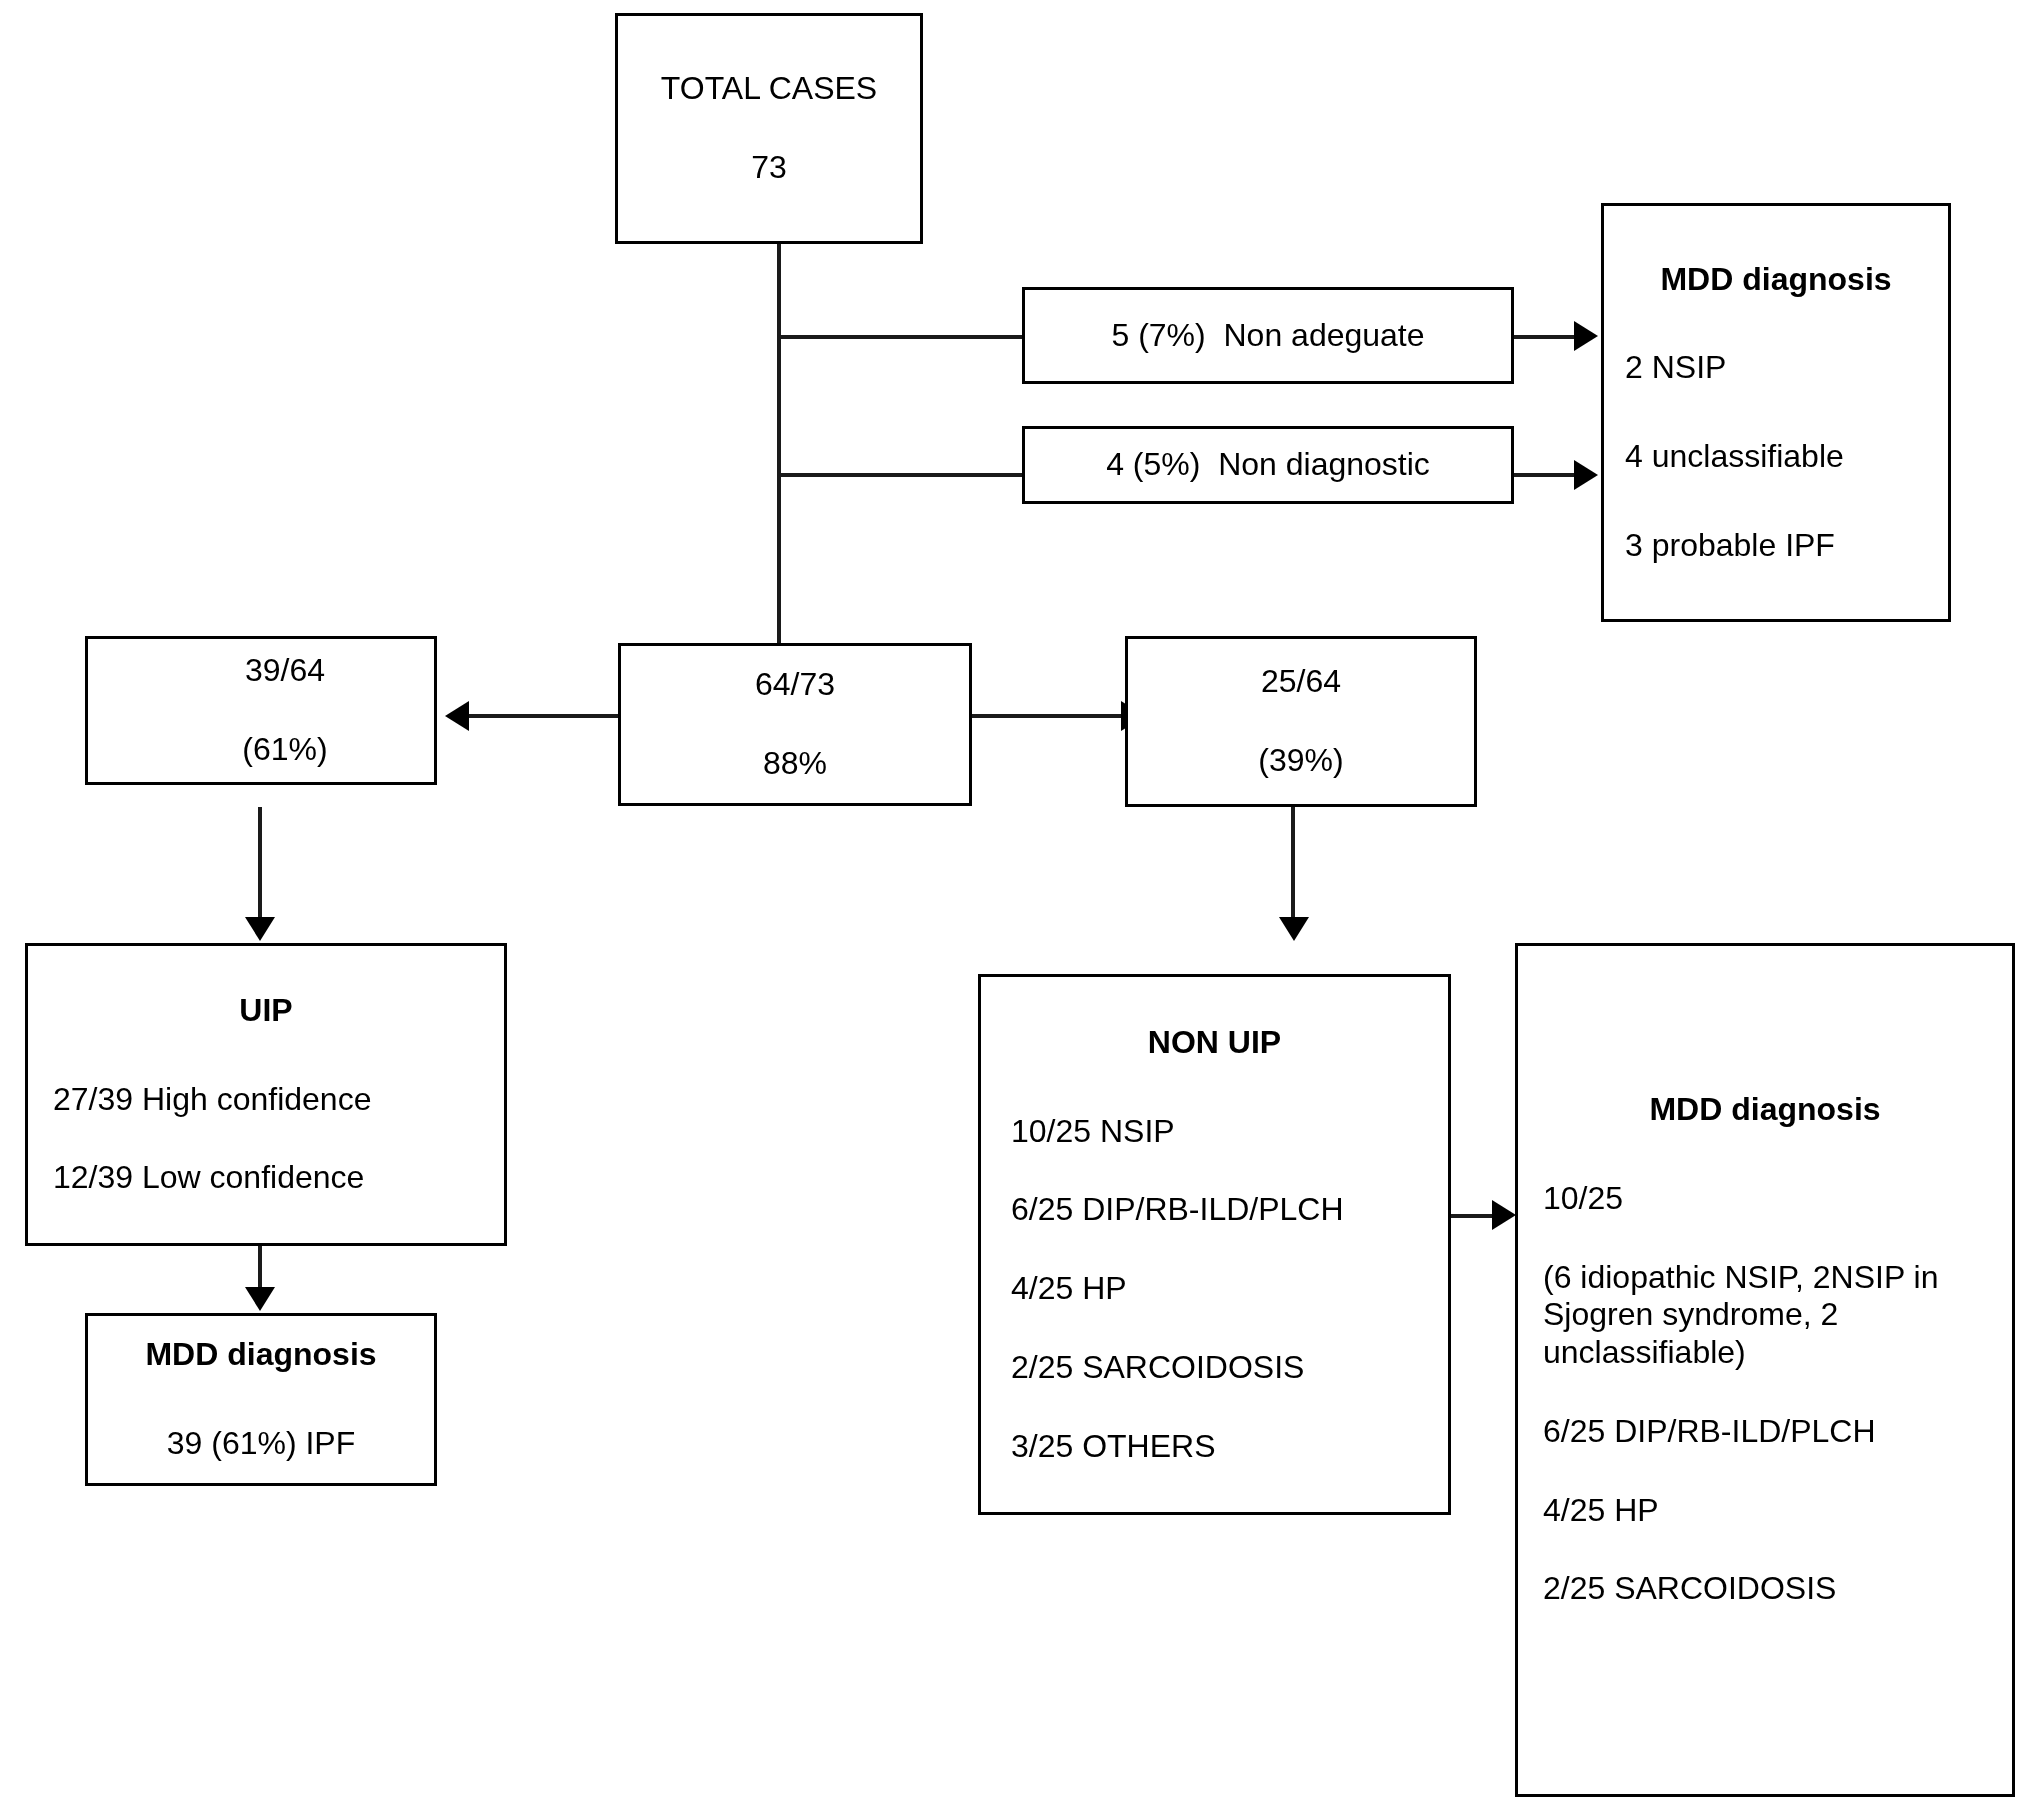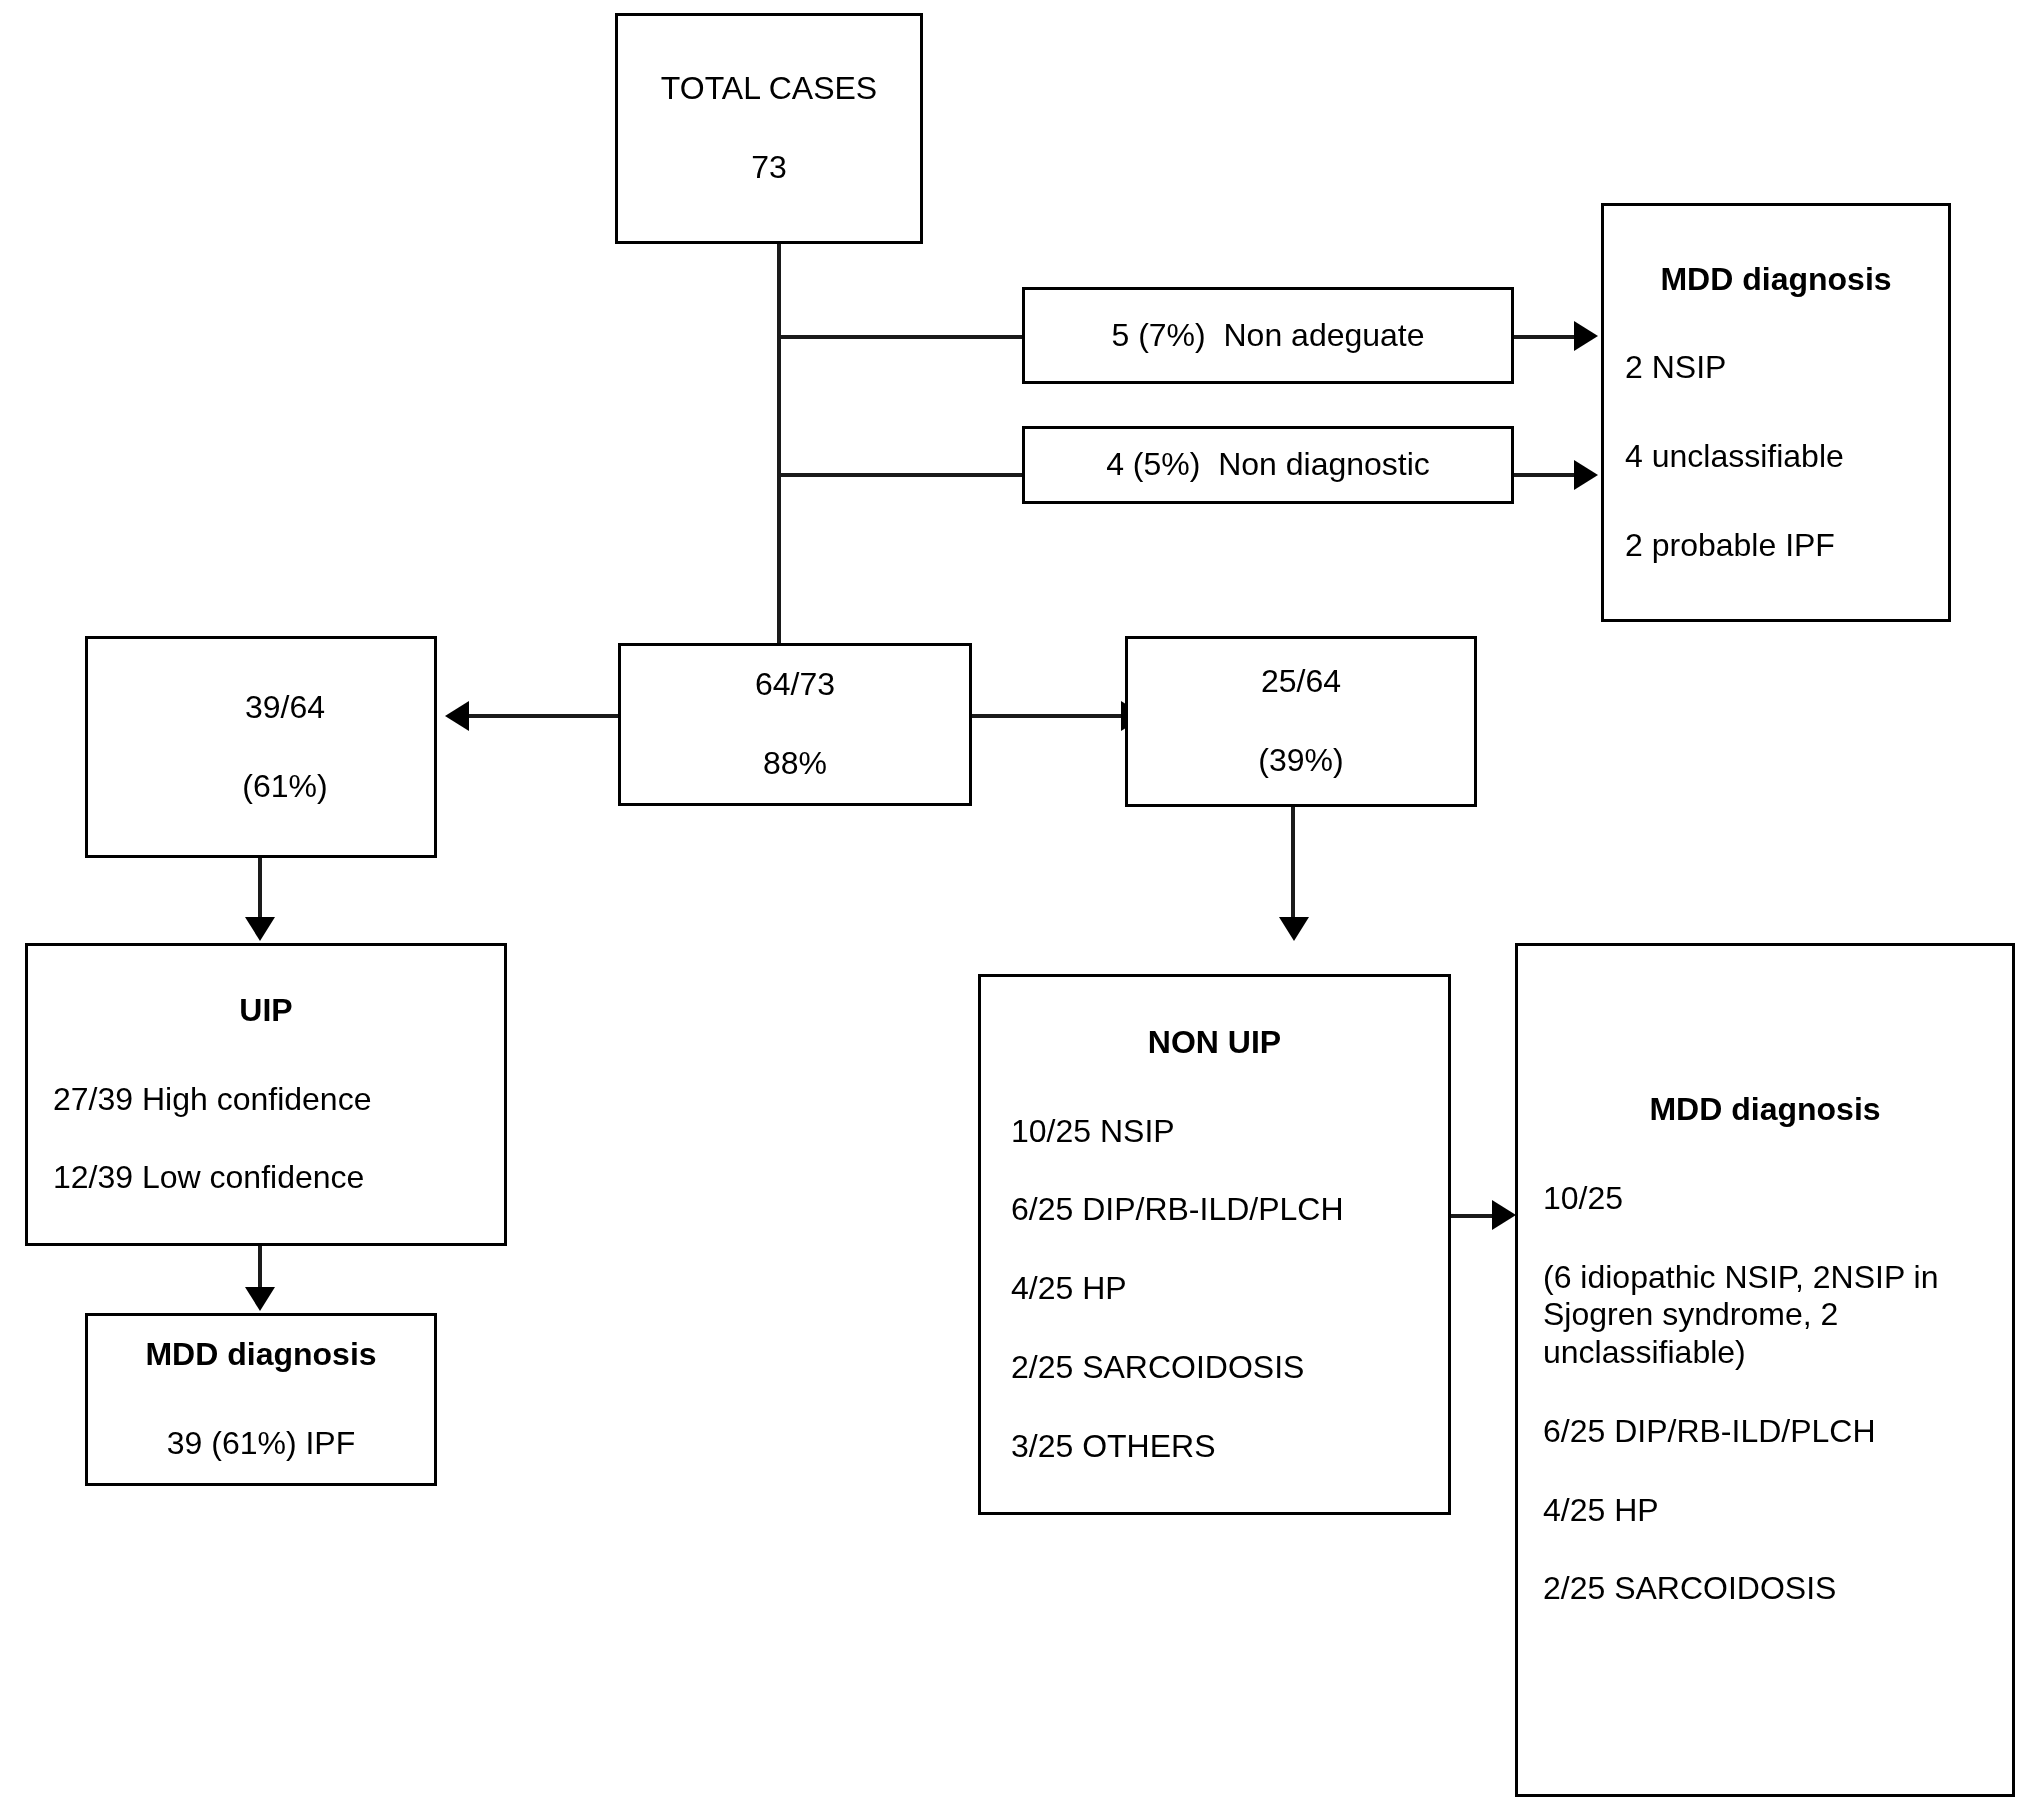--- a/index.html
+++ b/index.html
@@ -98,36 +98,36 @@
   <div class="line hline" style="left:1513px; top:473px; width:61px;"></div>
   <div class="arrow arrow-right" style="left:1574px; top:460px;"></div>
 
   <div class="box leftal" style="left:1601px; top:203px; width:350px; height:419px; padding:15.5px 21px;">
     <div class="t f46 bold title-row">MDD diagnosis</div>
     <div class="gap-lg"></div>
     <div class="t f46">2 NSIP</div>
     <div class="gap-lg"></div>
     <div class="t f46">4 unclassifiable</div>
     <div class="gap-lg"></div>
-    <div class="t f46">2 probable IPF</div>
+    <div class="t f46">3 probable IPF</div>
   </div>
 
   <div class="box center" style="left:618px; top:643px; width:354px; height:163px;">
     <div class="t f46 title-row">64/73</div>
     <div class="gap-md"></div>
     <div class="t f46 title-row">88%</div>
   </div>
 
   <div class="line hline" style="left:469px; top:714px; width:150px;"></div>
   <div class="arrow arrow-left" style="left:445px; top:701px;"></div>
 
   <div class="line hline" style="left:971px; top:714px; width:150px;"></div>
   <div class="arrow arrow-right" style="left:1121px; top:701px;"></div>
 
-  <div class="box center" style="left:85px; top:636px; width:352px; height:222px;padding-left:48px;">
+  <div class="box center" style="left:85px; top:636px; width:352px; height:149px;padding-left:48px;">
     <div class="t f46 title-row">39/64</div>
     <div class="gap-md"></div>
     <div class="t f46 title-row">(61%)</div>
   </div>
 
   <div class="line vline" style="left:258px; top:807px; height:113px;"></div>
   <div class="arrow arrow-down" style="left:245px; top:917px;"></div>
 
   <div class="box center" style="left:1125px; top:636px; width:352px; height:171px;">
     <div class="t f46 title-row">25/64</div>

